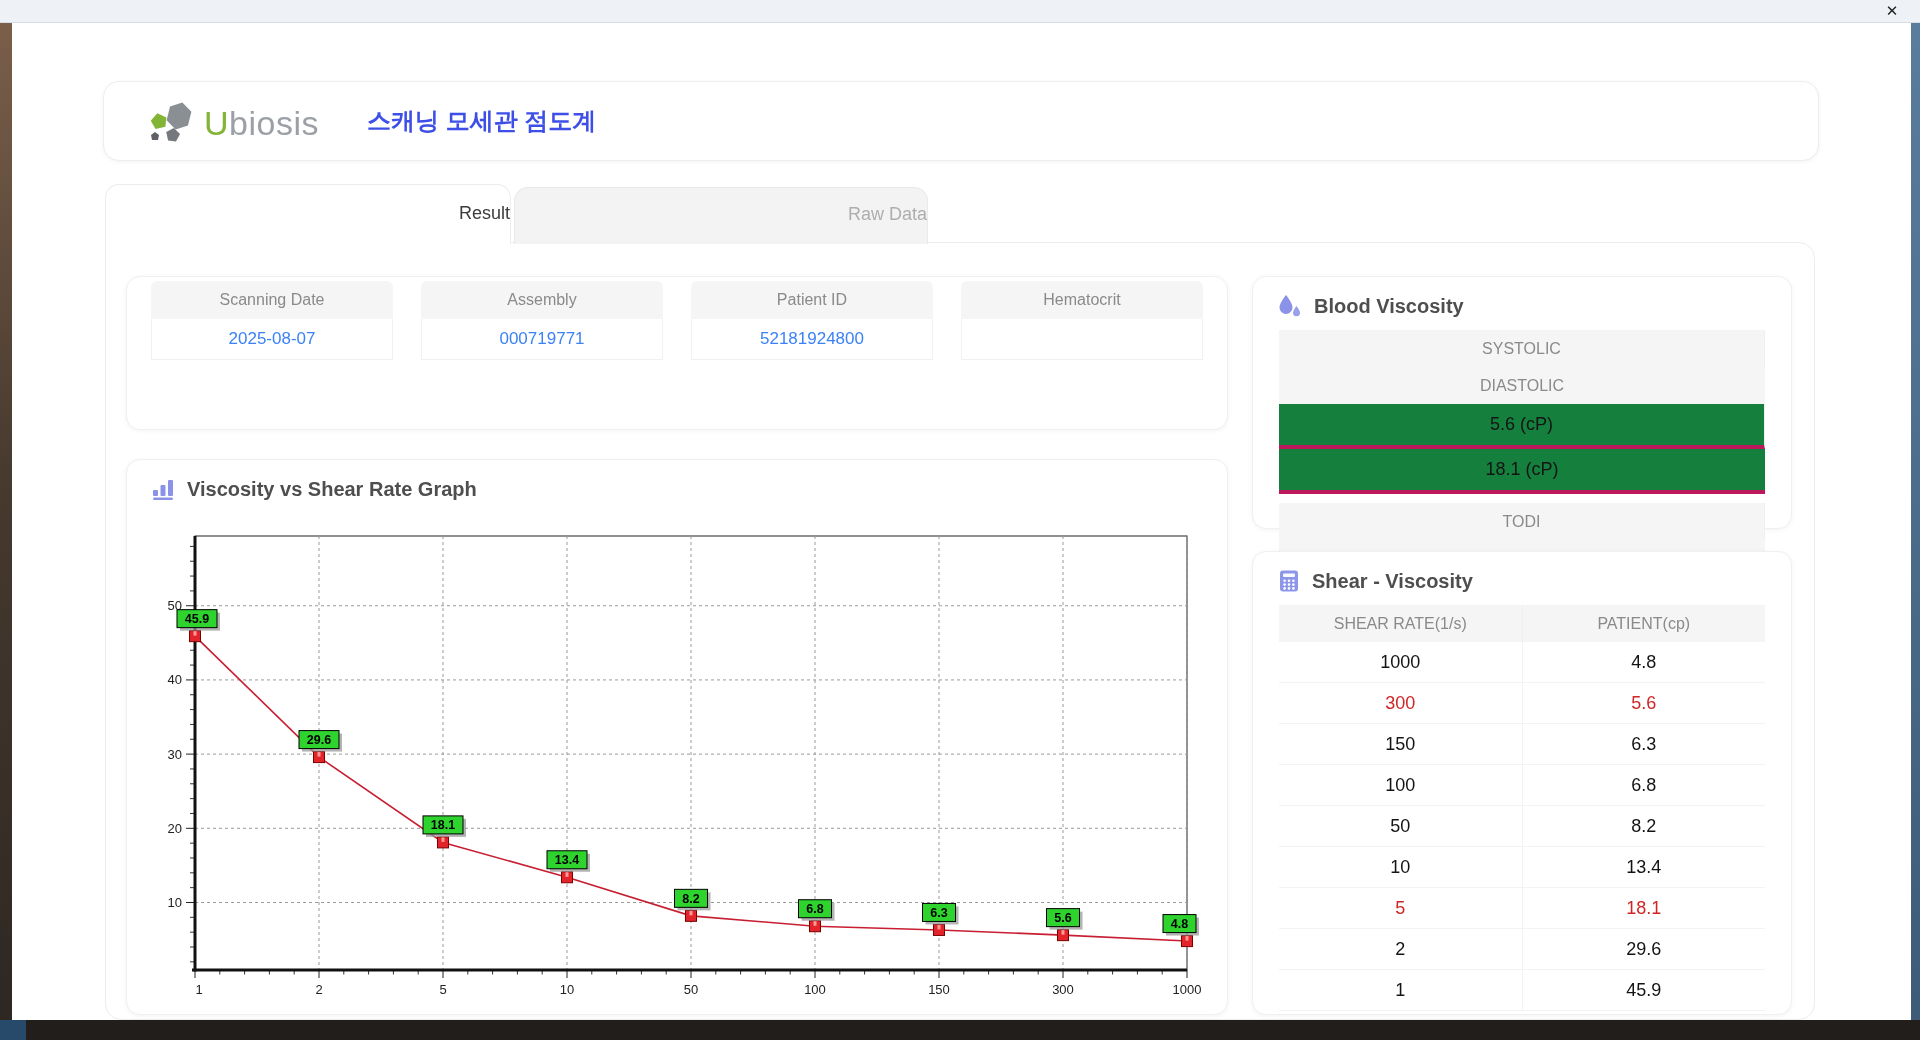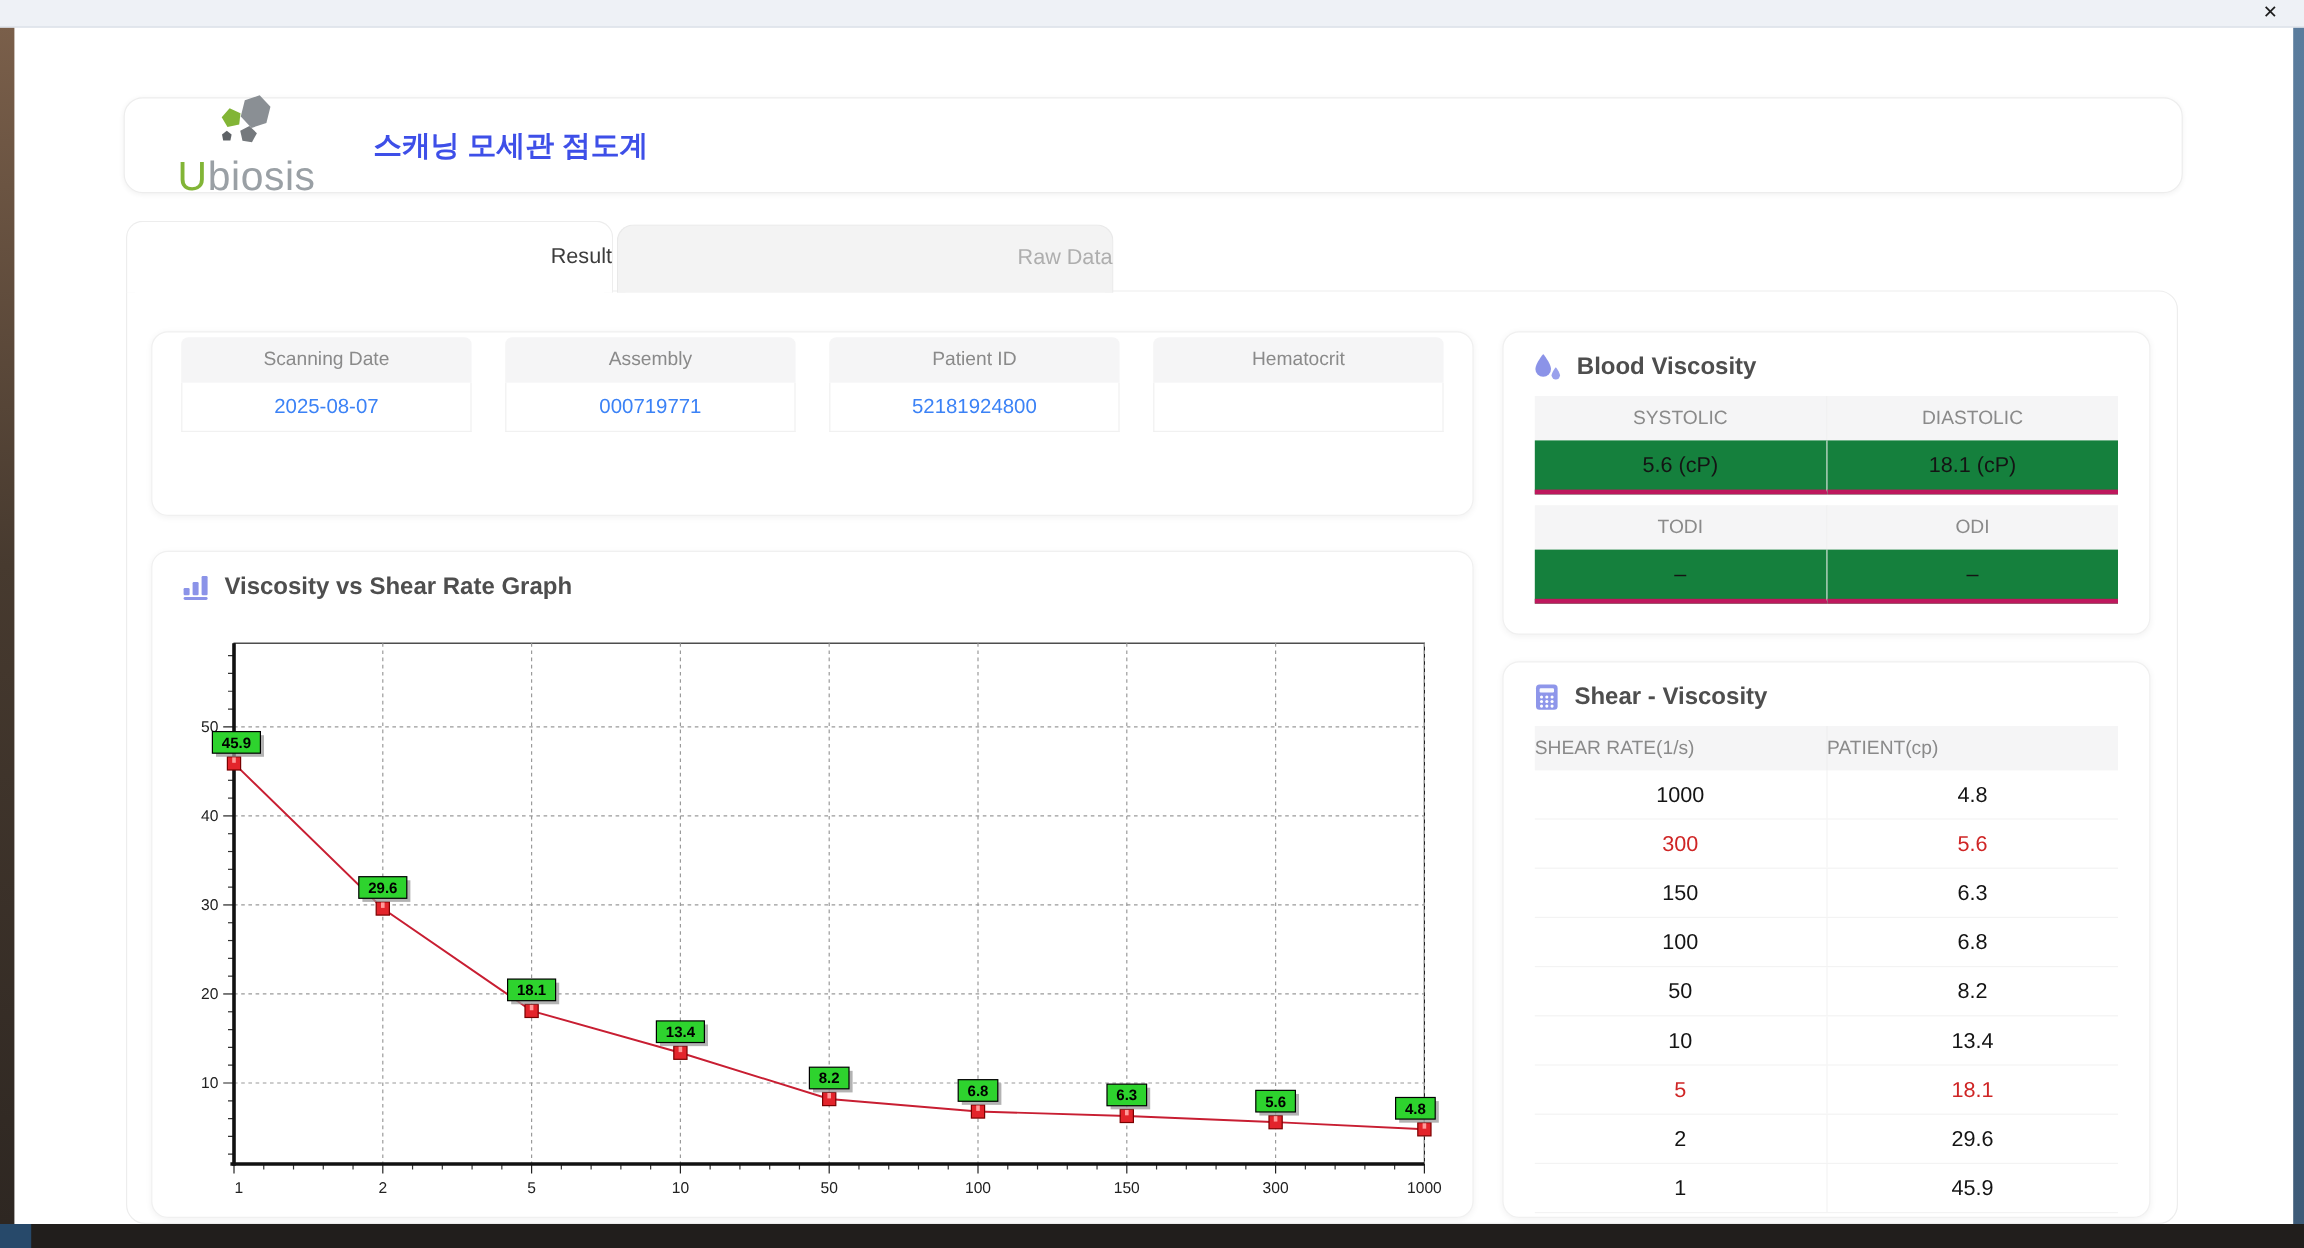--- a/index.html
+++ b/index.html
@@ -15,21 +15,21 @@
              background:linear-gradient(#7a5f4a,#473a2f 45%,#2e2722);z-index:40;}
   .edge-right{position:absolute;right:0;top:0;width:9px;height:1040px;
               background:linear-gradient(#5b7d9e,#3d5a77);z-index:40;}
   .edge-bottom{position:absolute;left:0;top:1020px;width:1920px;height:20px;background:#211e1c;z-index:45;}
   .edge-bottom-accent{position:absolute;left:0;top:1020px;width:26px;height:20px;background:#27496a;z-index:46;}
 
   
   .header-card{position:absolute;left:103px;top:81px;width:1714px;height:78px;background:#fff;
                border:1px solid #ededed;border-radius:16px;box-shadow:0 1px 4px rgba(0,0,0,.05);
                display:flex;align-items:center;}
-  .brand{display:flex;align-items:center;gap:8px;margin-left:44px;flex-direction:column;}
+  .brand{display:flex;align-items:flex-end;gap:8px;margin-left:44px;}
   .brand-text{font-size:34px;font-weight:500;letter-spacing:.5px;}
   .brand-u{color:#82b536;}
   .brand-rest{color:#9aa0a5;}
   .app-title{margin-left:48px;font-size:24px;font-weight:700;color:#3e4fe8;}
 
   
   .tab{position:absolute;border-radius:14px 14px 0 0;text-align:right;font-weight:400;z-index:10;}
   .tab-result{left:105px;top:184px;width:404px;height:59px;background:#fff;
               border:1px solid #ededed;border-bottom:none;line-height:56px;font-size:18px;color:#3c3c3c;z-index:12;}
   .tab-raw{left:514px;top:187px;width:412px;height:56px;background:#f3f3f3;
@@ -49,33 +49,33 @@
   
   .fi-grid{display:flex;gap:28px;padding:4px 24px 0 24px;}
   .fi-col{flex:1;}
   .fi-head{height:38px;line-height:38px;background:#f5f5f6;border-radius:6px 6px 0 0;
            text-align:center;font-size:16px;color:#8a8a8a;}
   .fi-val{height:40px;line-height:40px;background:#fff;border:1px solid #f1f1f1;border-top:none;
           text-align:center;font-size:17px;color:#3b82f6;}
 
   
   .bv-table{margin:2px 26px 0 26px;}
-  .bv-row{display:flex;}
+  .bv-row{display:flex;flex-direction:column;}
   .bv-cell{flex:1;text-align:center;}
   .bv-head{height:37px;line-height:37px;background:#f5f5f6;font-size:16px;color:#8a8a8a;}
   .bv-val{height:41px;line-height:41px;background:#15803d;font-size:18px;color:#141414;
           border-bottom:4px solid #be185d;}
   .bv-val:first-child,.bv-head:first-child{border-right:1px solid #efefef;}
   .bv-gap{height:9px;}
 
   
   .sv-table{margin:2px 26px 0 26px;}
   .sv-row{display:flex;border-bottom:1px solid #f3f3f3;}
   .sv-hrow{display:flex;background:#f5f5f6;}
-  .sv-hcell{flex:1;text-align:left;height:37px;line-height:37px;font-size:16px;color:#8a8a8a;}
+  .sv-hcell{flex:1;text-align:center;height:37px;line-height:37px;font-size:16px;color:#8a8a8a;}
   .sv-hcell:first-child{border-right:1px solid #efefef;}
   .sv-cell{flex:1;text-align:center;height:40px;line-height:40px;font-size:18px;color:#141414;}
   .sv-cell:first-child{border-right:1px solid #f3f3f3;}
   .sv-row.red .sv-cell{color:#cf2525;}
 
   .chart-wrap{position:absolute;left:28px;top:62px;}
 </style>
 </head>
 <body>
 

